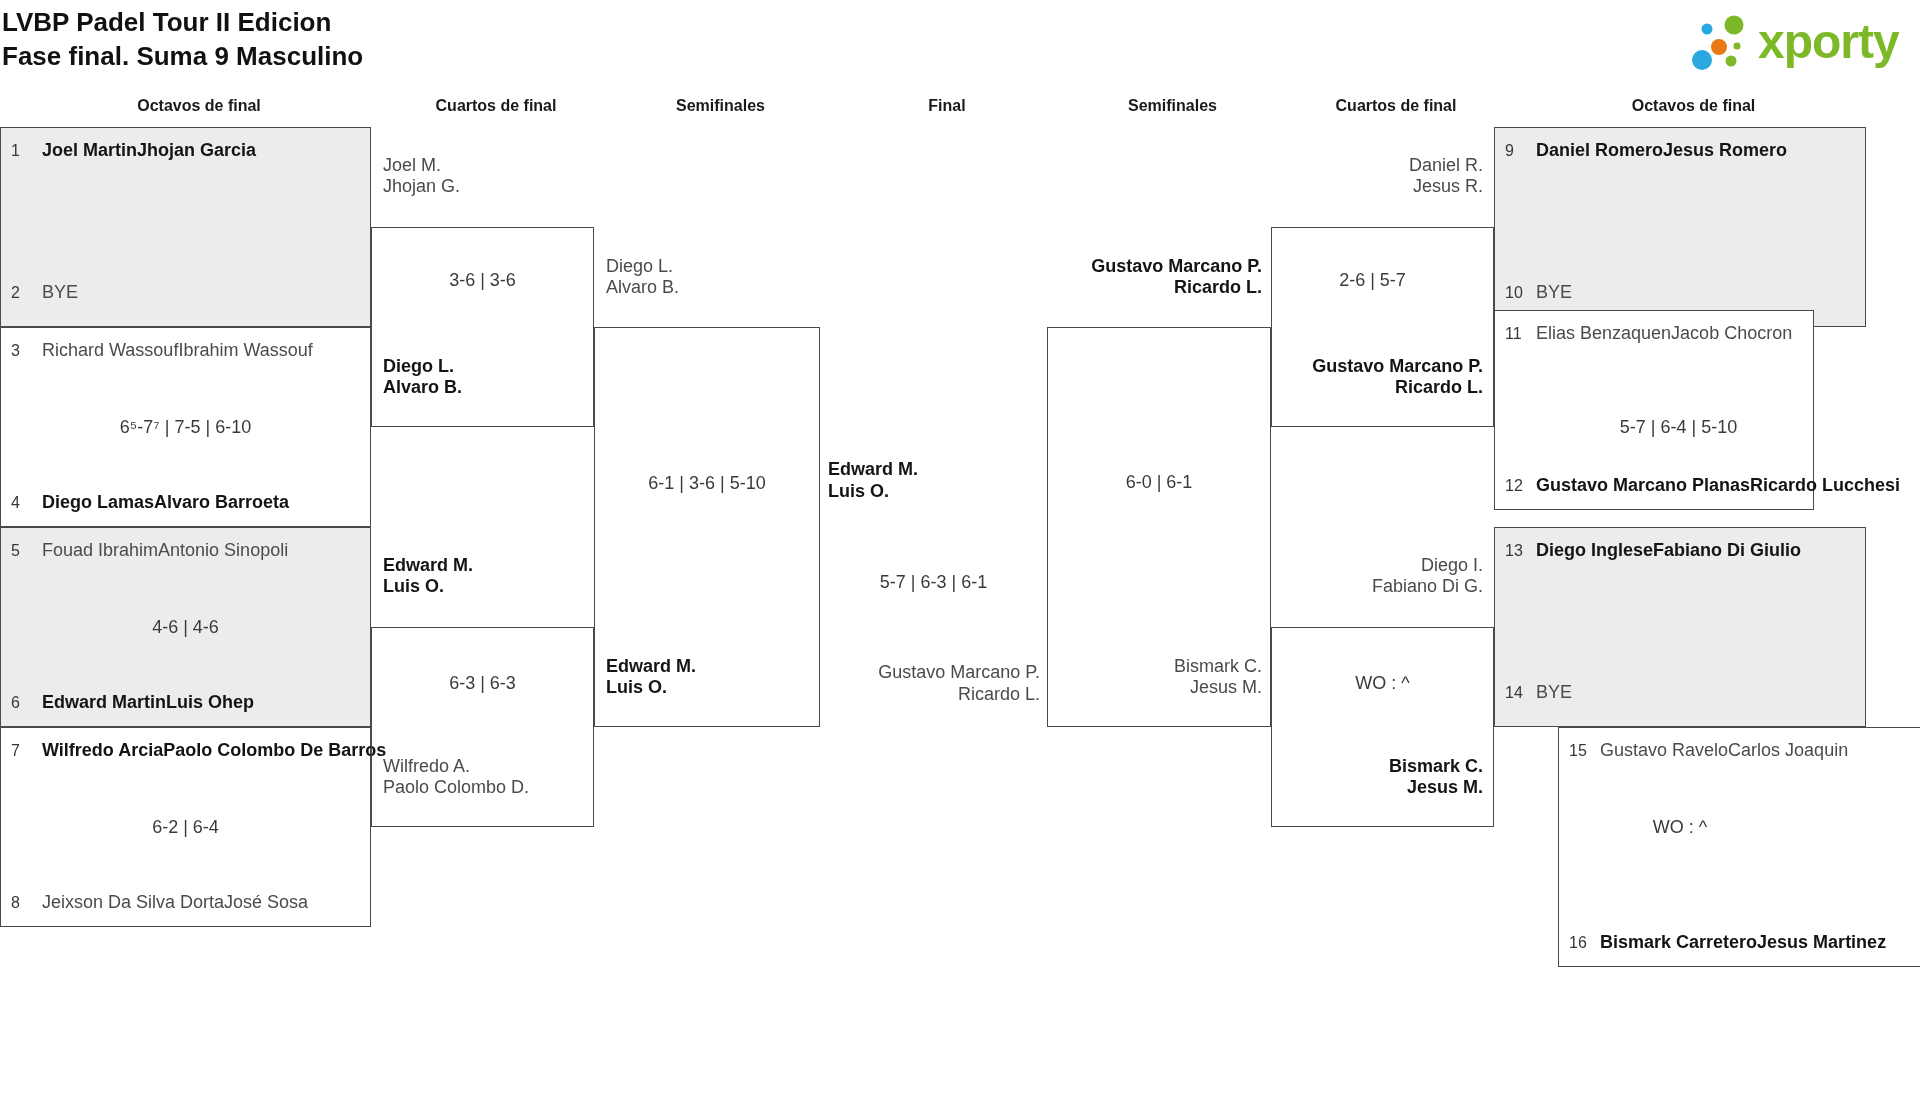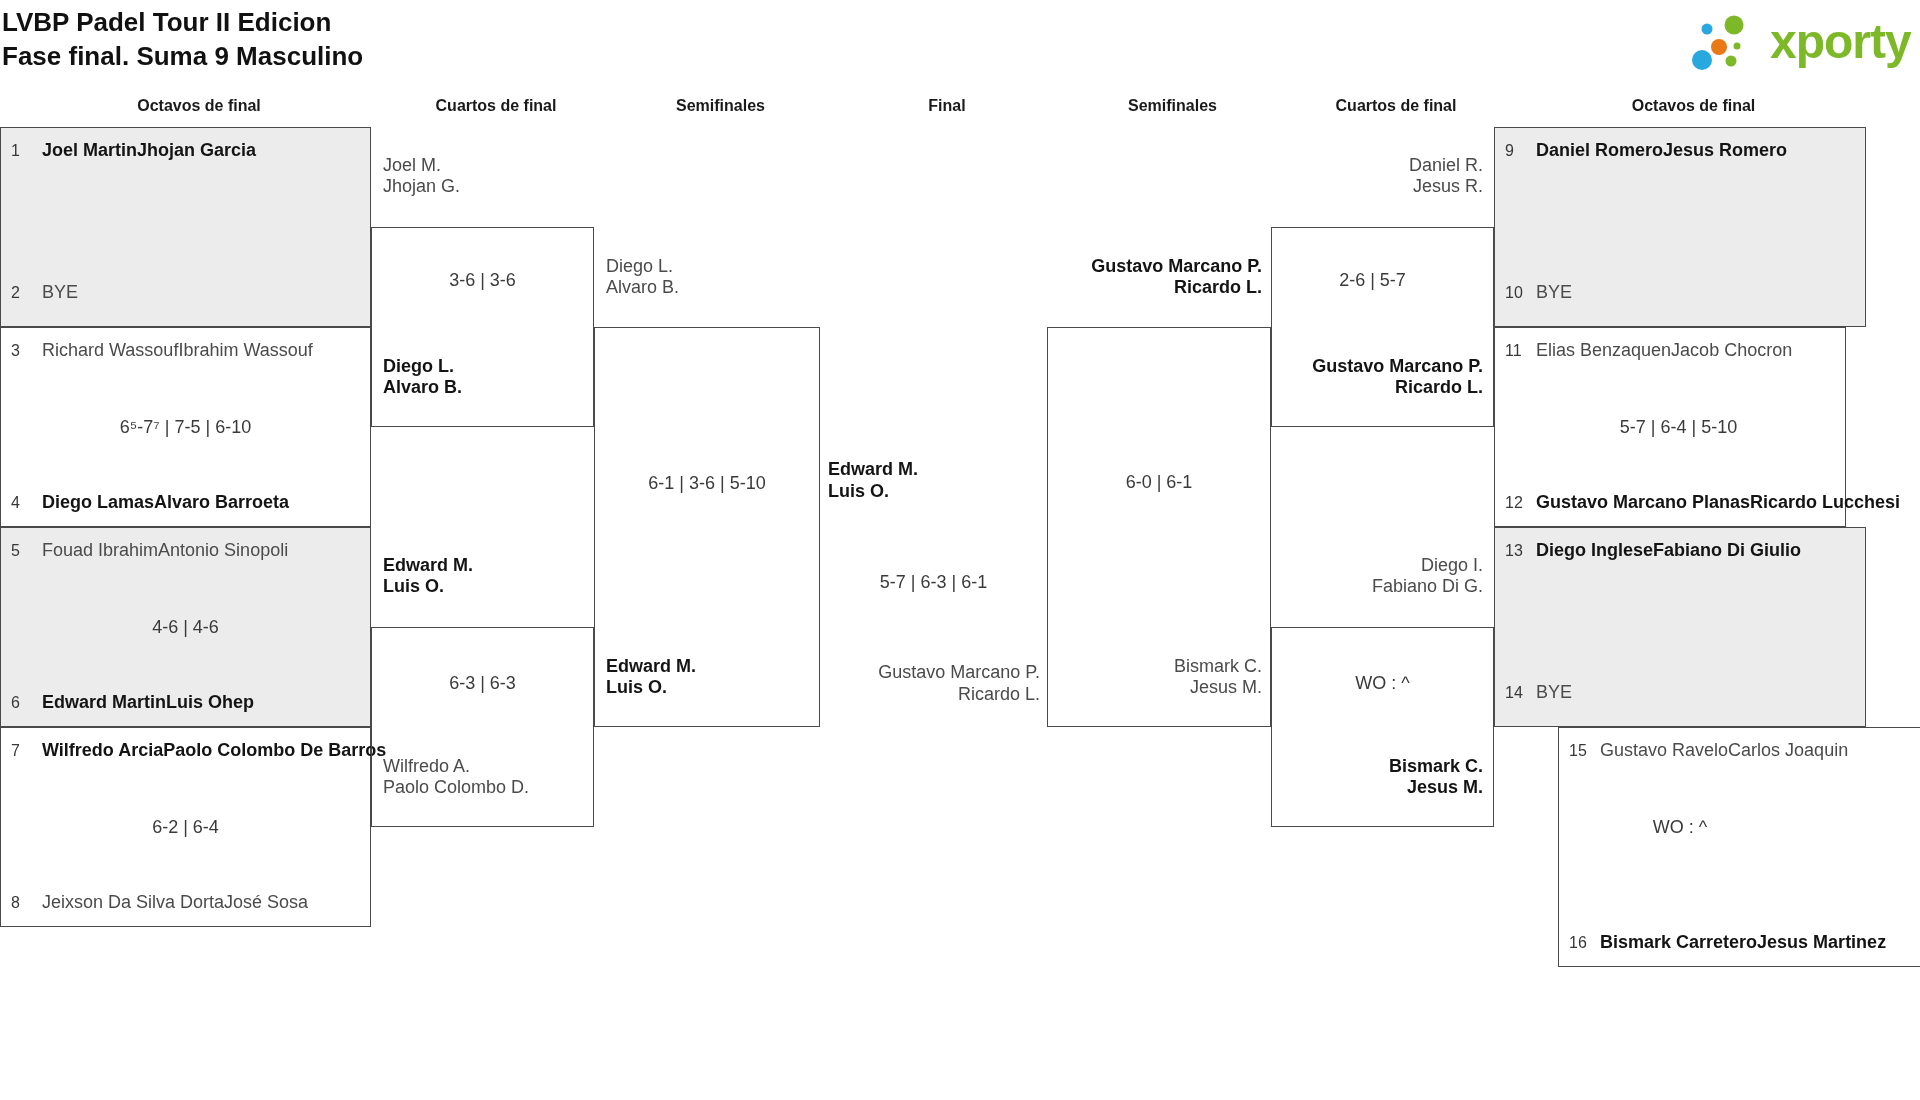--- a/index.html
+++ b/index.html
@@ -9,21 +9,21 @@
     --box-gray:#ececec;
     --border:#4a4a4a;
   }
   *{box-sizing:border-box;margin:0;padding:0;}
   html,body{width:1920px;height:1100px;background:#ffffff;}
   body{font-family:"Liberation Sans","DejaVu Sans",sans-serif;color:#222;position:relative;overflow:hidden;}
   .bracket{position:absolute;left:0;top:0;width:1920px;height:1100px;}
 
   .title{position:absolute;left:2px;top:5px;font-size:26px;font-weight:700;line-height:34px;color:#111;}
 
-  .logo{position:absolute;left:1686px;top:2px;height:80px;display:flex;align-items:center;gap:14px;}
+  .logo{position:absolute;left:1686px;top:2px;height:80px;display:flex;align-items:center;gap:2px;}
   .logo .dots .g{fill:var(--logo-green);}
   .logo .dots .b{fill:var(--logo-blue);}
   .logo .dots .o{fill:var(--logo-orange);}
   .logo-text{font-size:48px;font-weight:800;letter-spacing:-1px;line-height:1;color:var(--logo-green);}
 
   .colh{position:absolute;top:97px;text-align:center;font-size:16px;font-weight:600;color:#1a1a1a;padding-left:27px;}
 
   .obox{position:absolute;border:1px solid var(--border);background:#fff;}
   .obox.gray{background:var(--box-gray);}
   .rbox{position:absolute;border:1px solid var(--border);background:transparent;}
@@ -149,21 +149,21 @@
       </span>
     </div>
     <div class="team bye">
       <span class="seed">10</span>
       <span class="names">
           <span class="n">BYE</span>
         </span>
     </div>
   </div>
 
-  <div class="obox" style="left:1494px;top:327px;width:352px;height:200px">
+  <div class="obox" style="left:1494px;top:310px;width:320px;height:200px">
     <div class="team top">
       <span class="seed">11</span>
       <span class="names">
         <span class="n">Elias Benzaquen</span>
         <span class="n">Jacob Chocron</span>
       </span>
     </div>
     <div class="team bottom">
       <span class="seed">12</span>
       <span class="names w">

